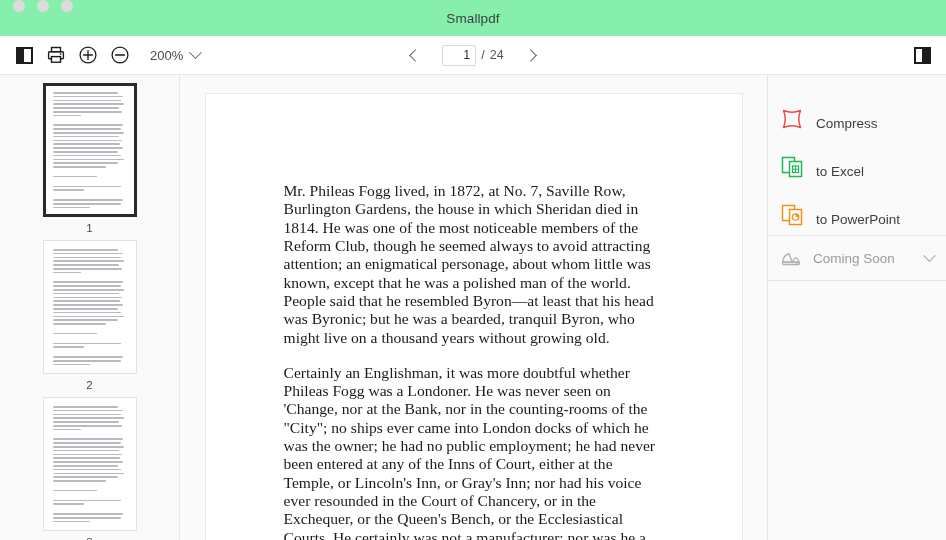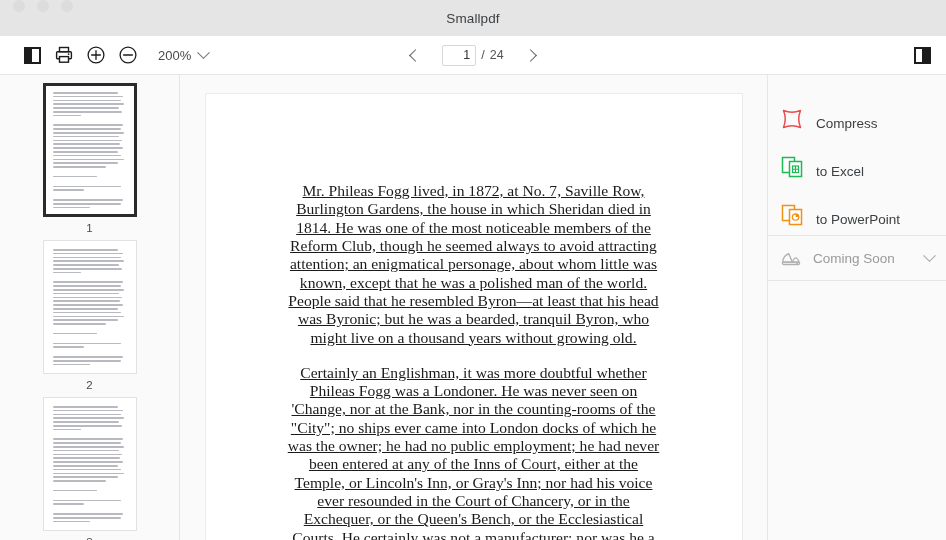--- a/index.html
+++ b/index.html
@@ -8,42 +8,42 @@
     overflow: hidden;
     background: #ffffff;
     font-family: "Liberation Sans", sans-serif;
     -webkit-font-smoothing: antialiased;
   }
   .app { width: 946px; height: 540px; display: flex; flex-direction: column; position: relative; }
 
   
   .titlebar {
     height: 36px; flex: 0 0 36px;
-    background: #e5e5e5;
+    background: #86efac;
     display: flex; align-items: flex-start;
     position: relative;
   }
   .traffic { display: flex; gap: 12px; padding-left: 13px; align-items: center; }
   .dot { width: 12px; height: 12px; border-radius: 50%; background: #dcdcdc; }
   .window-title {
     position: absolute; left: 0; right: 0; top: 0; bottom: 0;
     display: flex; align-items: center; justify-content: center;
     font-size: 13.5px; color: #3d4043; letter-spacing: .1px;
     pointer-events: none;
   }
 
   
   .toolbar {
     height: 39px; flex: 0 0 39px;
     background: #ffffff;
     display: flex; align-items: center;
     border-bottom: 1px solid #e6e6e6;
     position: relative;
   }
-  .tb-left { display: flex; gap: 0px; padding-left: 8px; margin-left: 8px; }
+  .tb-left { display: flex; gap: 0px; padding-left: 8px; }
   .tb-btn {
     width: 32px; height: 30px;
     display: flex; align-items: center; justify-content: center;
     cursor: pointer; background: transparent; border: none;
   }
   .icon-split-left { width: 17px; height: 17px; border: 2px solid #1c1c1c; display: block; position: relative; background: #fff; }
   .icon-split-left::before { content: ""; position: absolute; left: 0; top: 0; bottom: 0; width: 6.5px; background: #1c1c1c; }
   .icon-split-right { width: 17px; height: 17px; border: 2px solid #1c1c1c; display: block; position: relative; background: #fff; }
   .icon-split-right::before { content: ""; position: absolute; right: 0; top: 0; bottom: 0; width: 6.5px; background: #1c1c1c; }
 
@@ -106,23 +106,22 @@
   }
   .page-sheet {
     width: 538px; background: #ffffff;
     border: 1px solid #ebebeb;
     padding: 88px 78px 40px 78px;
     min-height: 800px;
   }
   .doc-p {
     font-family: "Liberation Serif", serif;
     font-size: 15.6px; line-height: 1.175;
-    color: #1b1b1b; text-align: center;
+    color: #1b1b1b; text-align: left;
     margin-bottom: 17px;
-    text-decoration: underline;
   }
 
   
   .tools {
     width: 179px; flex: 0 0 179px;
     background: #fafafa;
     border-left: 1px solid #e6e6e6;
     display: flex; flex-direction: column;
     overflow: hidden;
   }

